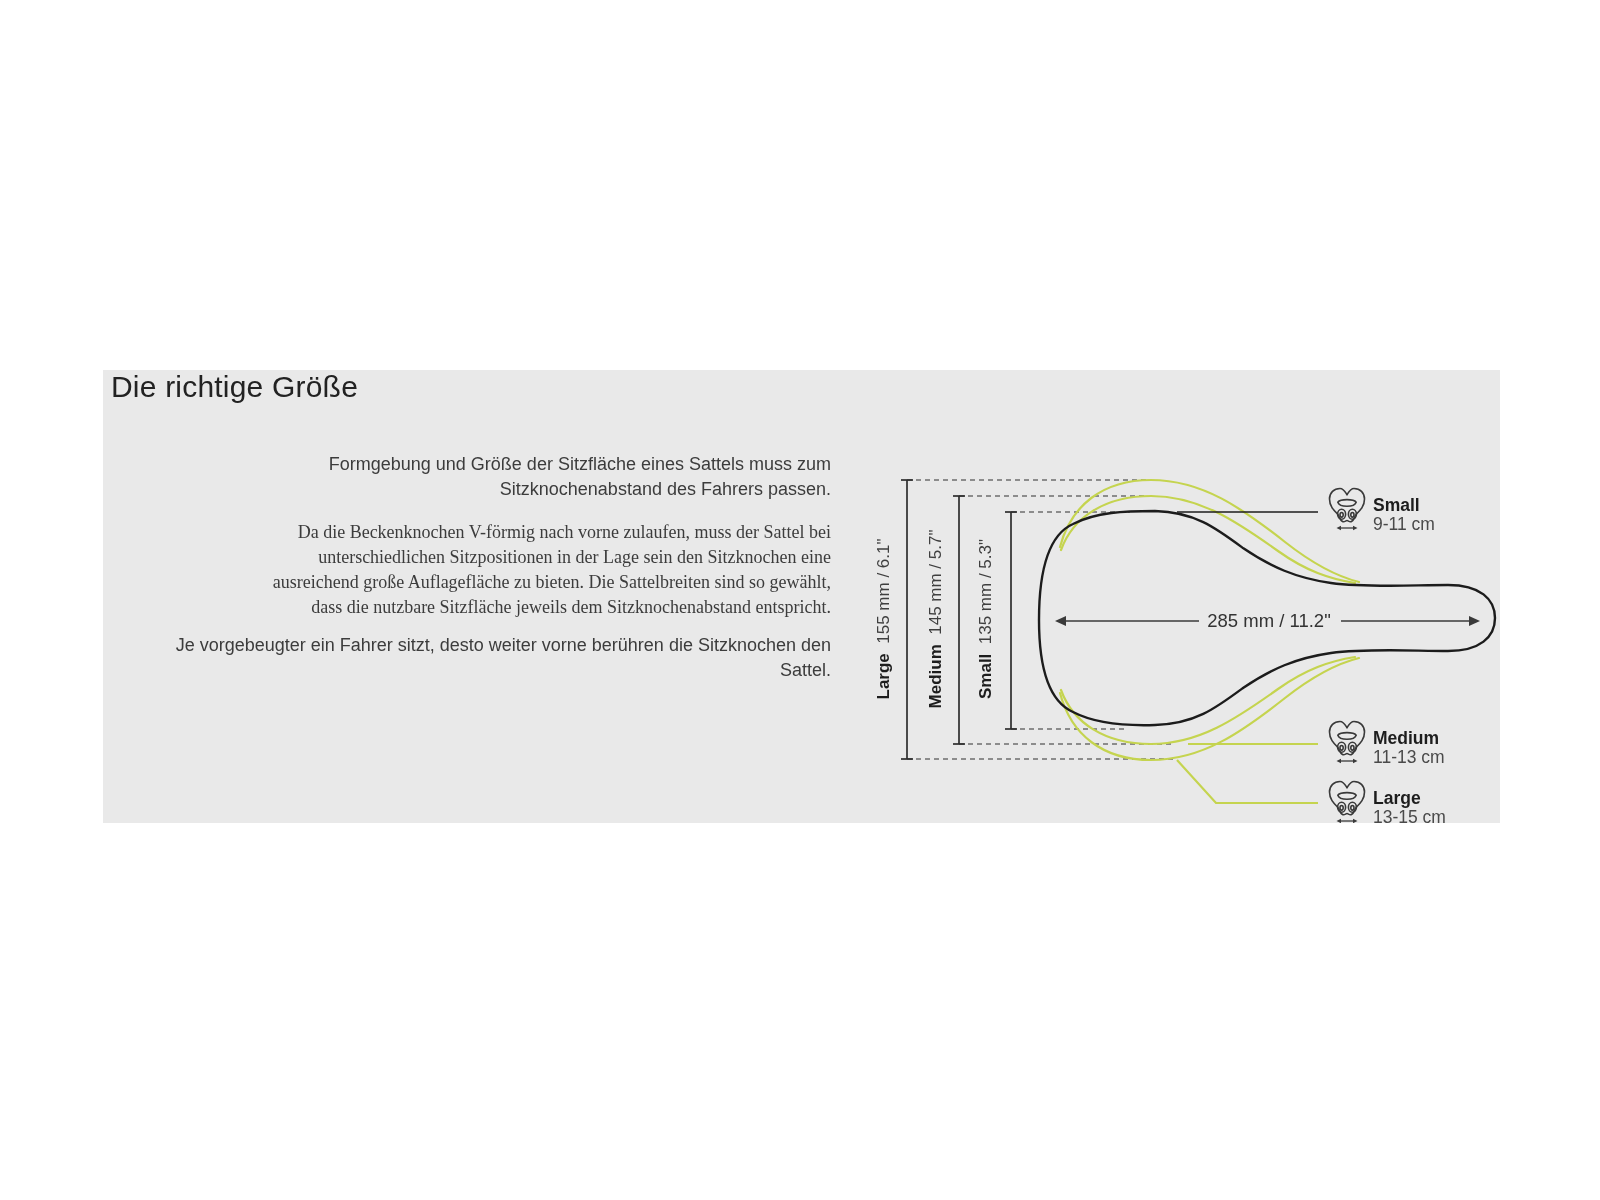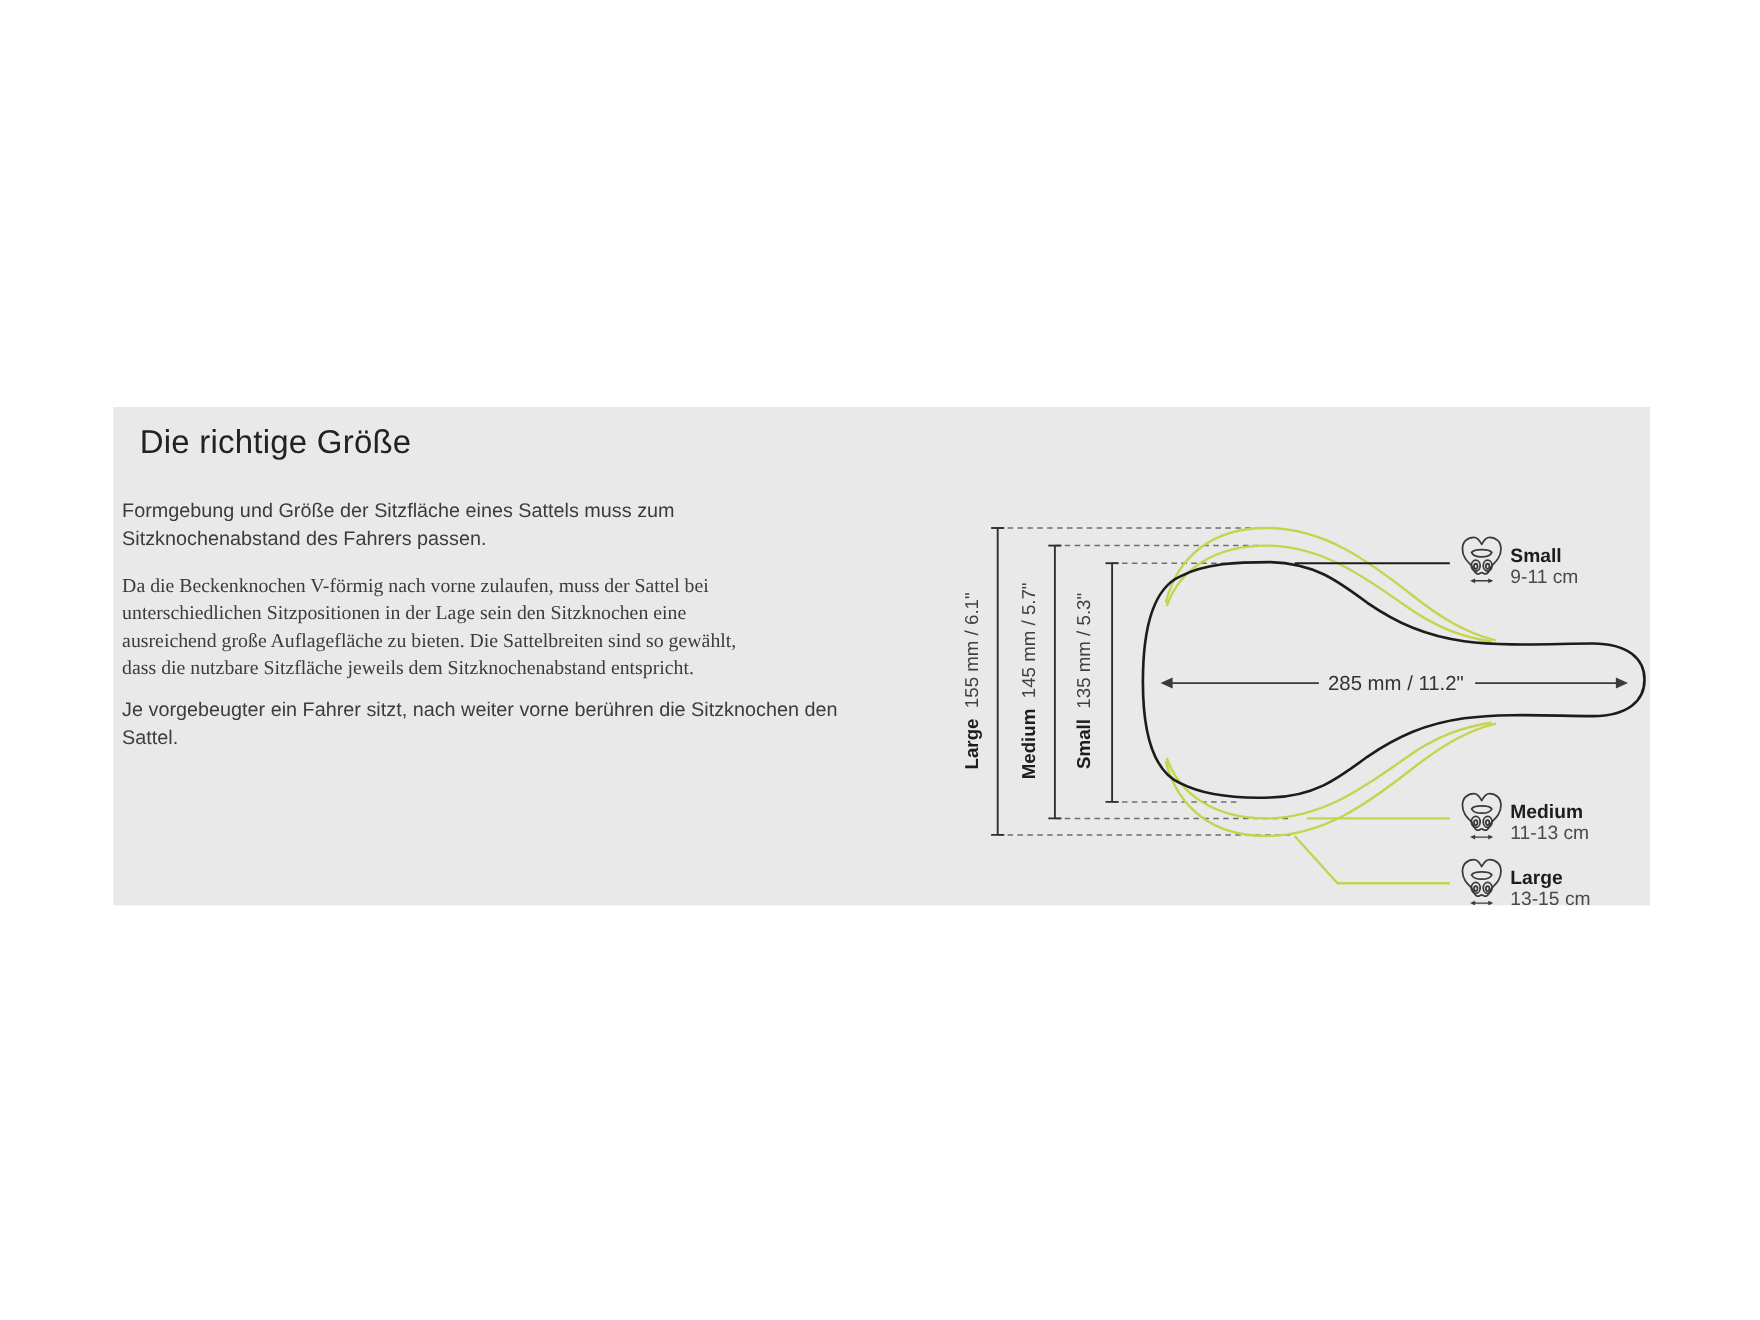--- a/index.html
+++ b/index.html
@@ -15,27 +15,28 @@
   body{
     width:1600px;height:1200px;background:#ffffff;position:relative;
     font-family:"Liberation Sans","DejaVu Sans",sans-serif;
     -webkit-font-smoothing:antialiased;
   }
   .panel{
     position:absolute;left:103px;top:370px;width:1397px;height:453px;
     background:var(--panel_bg);overflow:hidden;
   }
   .page-title{
-    position:absolute;left:8px;top:0px;margin:16px;
+    position:absolute;left:8px;top:0px;margin:0;
     font-size:30px;font-weight:400;color:#222;letter-spacing:0.2px;
   }
   .para{
     position:absolute;left:8px;width:720px;margin:0;
     font-size:18px;line-height:25px;color:var(--text_gray);
     white-space:pre-line;
+    text-align:right;
   }
   .p1{top:82px;}
   .p2{top:150px;font-family:Liberation Serif, serif;}
   .p3{top:263px;}
   .diagram-svg{position:absolute;left:0;top:0;width:1397px;height:453px;}
 
   
   .dim-label-bold{font-weight:700;fill:var(--ink);font-size:17px;}
   .dim-label-val{font-weight:400;fill:#3f3f3f;font-size:17px;}
   .len-label{font-size:18.5px;fill:#333;}
@@ -48,21 +49,21 @@
 <div class="panel">
 
   <h1 class="page-title">Die richtige Größe</h1>
 
   <p class="para p1">Formgebung und Größe der Sitzfläche eines Sattels muss zum
 Sitzknochenabstand des Fahrers passen.</p>
   <p class="para p2">Da die Beckenknochen V-förmig nach vorne zulaufen, muss der Sattel bei
 unterschiedlichen Sitzpositionen in der Lage sein den Sitzknochen eine
 ausreichend große Auflagefläche zu bieten. Die Sattelbreiten sind so gewählt,
 dass die nutzbare Sitzfläche jeweils dem Sitzknochenabstand entspricht.</p>
-  <p class="para p3">Je vorgebeugter ein Fahrer sitzt, nach weiter vorne berühren die Sitzknochen den
+  <p class="para p3">Je vorgebeugter ein Fahrer sitzt, desto weiter vorne berühren die Sitzknochen den
 Sattel.</p>
 
   <svg class="diagram-svg" viewBox="0 0 1397 453" xmlns="http://www.w3.org/2000/svg">
 
     <defs>
       <symbol id="pelvis" viewBox="0 0 40 44">
         <g fill="none" stroke="#3a3a3a" stroke-width="1.6" stroke-linejoin="round">
           <path d="M 13 1.5 C 7 1.5 2.5 5.5 2.5 12 C 2.5 19 6.5 23 10.5 27 C 12.5 29 12.5 33 15.5 34.5 C 17.5 35.5 18.7 33.5 20 33.5 C 21.3 33.5 22.5 35.5 24.5 34.5 C 27.5 33 27.5 29 29.5 27 C 33.5 23 37.5 19 37.5 12 C 37.5 5.5 33 1.5 27 1.5 C 23.3 1.5 22 4.5 20 7.8 C 18 4.5 16.7 1.5 13 1.5 Z"></path>
           <path d="M 10.8 15.2 C 13.5 11.8 26.5 11.8 29.2 15.2 C 27.2 20.6 12.8 20.6 10.8 15.2 Z"></path>
           <ellipse cx="14.6" cy="27.2" rx="4" ry="5"></ellipse>

